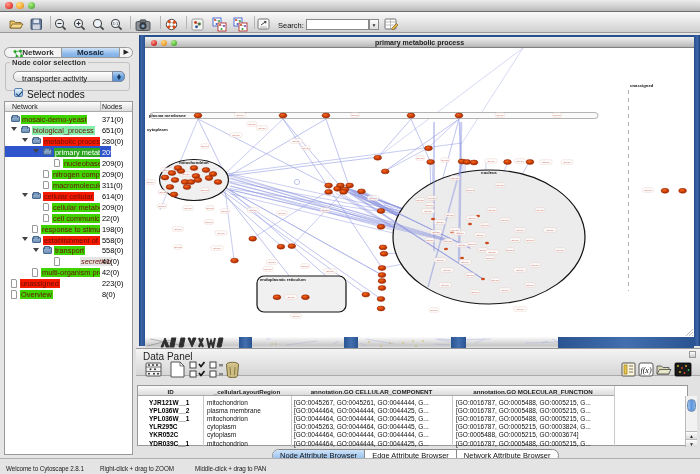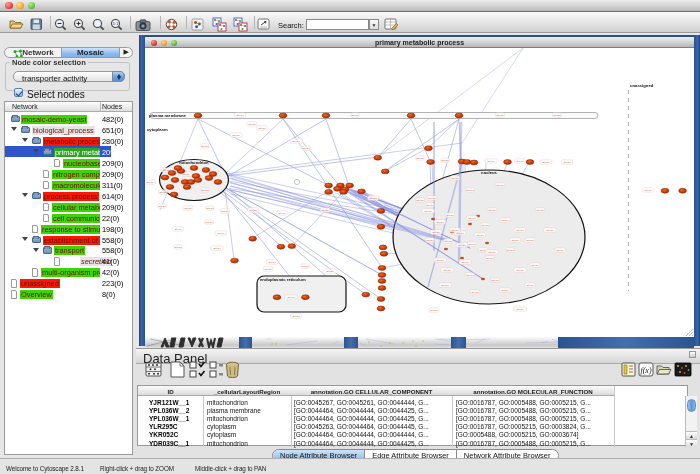--- a/index.html
+++ b/index.html
@@ -93,23 +93,23 @@
   #net-title .t2{left:16px;background:radial-gradient(circle at 35% 30%,#ffd984,#f0a032 60%,#bd7e17);}
   #net-title .t3{left:26px;background:radial-gradient(circle at 35% 30%,#b6ee8e,#58bb3a 60%,#3d8f22);}
   #canvas{left:145px;top:48px;width:549px;height:289px;background:#fff;}
 
   
   #behind{left:145px;top:337px;width:549px;height:11px;background:linear-gradient(#fcfcfc,#c8c8c8 75%,#e2e2e2);overflow:hidden;}
   .bluebar{position:absolute;top:0px;height:11px;background:linear-gradient(90deg,#2a5391,#436fae 50%,#2a5391);}
 
   
   #dpanel{left:133px;top:348px;width:567px;height:110px;background:#e2e2e2;}
-  #dp-title{position:absolute;left:3px;top:0;width:564px;height:16px;
+  #dp-title{position:absolute;left:3px;top:0;width:564px;height:28px;
     background:linear-gradient(#f4f4f4,#d6d6d6);border-top:1px solid #999;border-bottom:1px solid #aaa;
-    font-size:13px;color:#222;padding:1.5px 0 0 7px;}
+    font-size:10px;color:#222;padding:1.5px 0 0 7px;}
   #dp-toolbar{position:absolute;left:0;top:12px;width:567px;height:24px;}
   #dp-table{position:absolute;left:4px;top:37px;width:551px;height:61px;background:#fff;border:1px solid #999;}
   #dp-thead{position:absolute;left:0;top:0;width:476px;height:10px;
     background:linear-gradient(#fbfbfb,#dcdcdc);border-bottom:1px solid #a9a9a9;font-size:6.2px;font-weight:bold;color:#222;}
   #dp-thead div{position:absolute;top:2px;text-align:center;}
   .dvl{position:absolute;top:0;width:1px;height:61px;background:#c9c9c9;}
   .drow{position:absolute;left:0;width:549px;height:8.2px;font-size:6.5px;color:#111;white-space:nowrap;}
   .drow b{font-weight:bold;color:#000;}
   .drow div{position:absolute;top:0.5px;}
   #dp-scroll{position:absolute;left:547px;top:10px;width:12px;height:51px;background:#f2f2f2;border-left:1px solid #bbb;}
@@ -255,26 +255,26 @@
     <div id="cp-check-lbl">Select nodes</div>
     <div id="cp-table">
       <div id="cp-thead">
           <span class="c1">Network</span>
           <span class="c2">Nodes</span>
           <span class="vsep"></span>
         </div>
       <div class="trow" style="top:11.3px;">
           <span class="fold" style="left:6px"></span>
           <span class="lab" style="left:16px;max-width:79px;overflow:hidden;background:#3fd400;">mosaic-demo-yeast</span>
-          <span class="cnt" style="">482(0)</span>
+          <span class="cnt" style="">371(0)</span>
         </div>
 <div class="trow" style="top:22.3px;">
           <span class="tri" style="left:6px"></span>
           <span class="fold" style="left:16px"></span>
-          <span class="lab" style="left:27px;max-width:68px;overflow:hidden;background:#e5e5e5;">biological_process</span>
+          <span class="lab" style="left:27px;max-width:68px;overflow:hidden;background:#86efac;">biological_process</span>
           <span class="cnt" style="">651(0)</span>
         </div>
 <div class="trow" style="top:33.2px;">
           <span class="tri" style="left:17px"></span>
           <span class="fold" style="left:27px"></span>
           <span class="lab" style="left:38px;max-width:57px;overflow:hidden;background:#f51a00;">metabolic process</span>
           <span class="cnt" style="">280(0)</span>
         </div>
 <div class="trow" style="top:44.2px;background:#2e55cc;">
           <span class="tri" style="left:28px"></span>
@@ -293,21 +293,21 @@
           <span class="cnt" style="">209(0)</span>
         </div>
 <div class="trow" style="top:77.1px;">
           <span class="file" style="left:38px"></span>
           <span class="lab" style="left:47px;max-width:48px;overflow:hidden;background:#3fd400;">macromolecule</span>
           <span class="cnt" style="">311(0)</span>
         </div>
 <div class="trow" style="top:88.1px;">
           <span class="tri" style="left:17px"></span>
           <span class="fold" style="left:27px"></span>
-          <span class="lab" style="left:38px;max-width:57px;overflow:hidden;background:#f51a00;">process process</span>
+          <span class="lab" style="left:38px;max-width:57px;overflow:hidden;background:#f51a00;">cellular cellular</span>
           <span class="cnt" style="">614(0)</span>
         </div>
 <div class="trow" style="top:99.1px;">
           <span class="file" style="left:38px"></span>
           <span class="lab" style="left:47px;max-width:48px;overflow:hidden;background:#3fd400;">cellular metabo</span>
           <span class="cnt" style="">209(0)</span>
         </div>
 <div class="trow" style="top:110.0px;">
           <span class="file" style="left:38px"></span>
           <span class="lab" style="left:47px;max-width:48px;overflow:hidden;background:#3fd400;">cell communicat</span>

